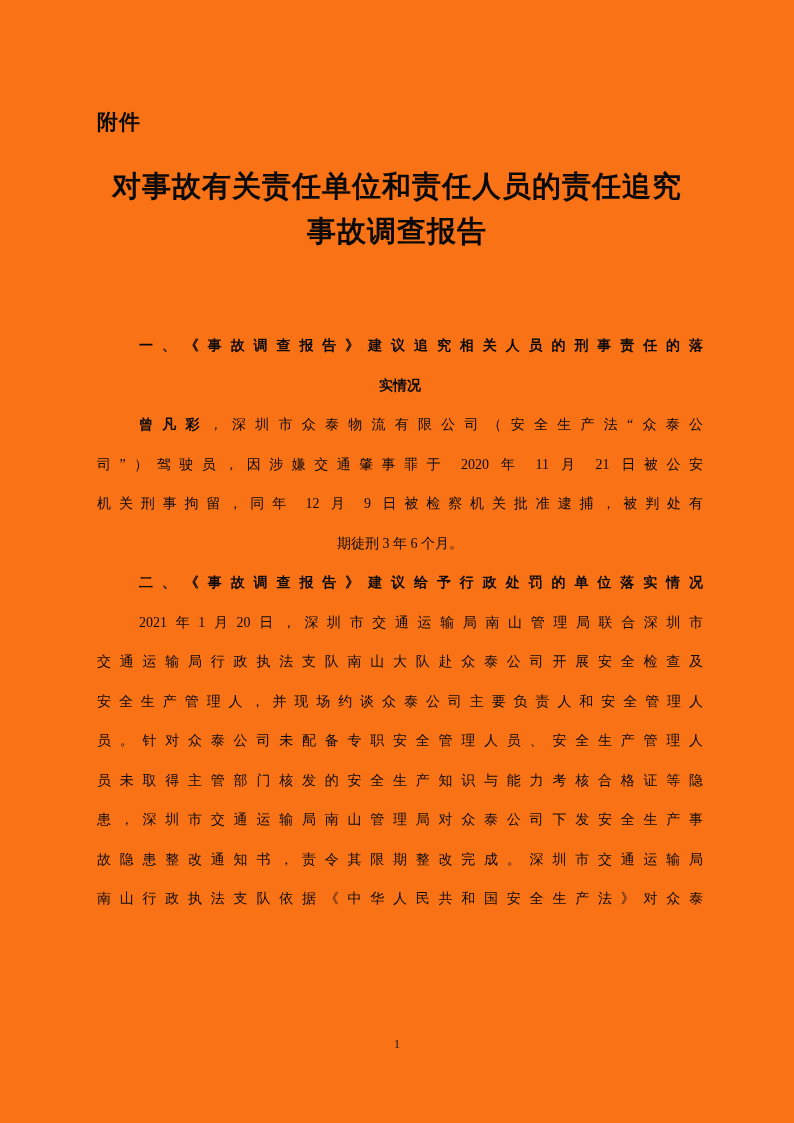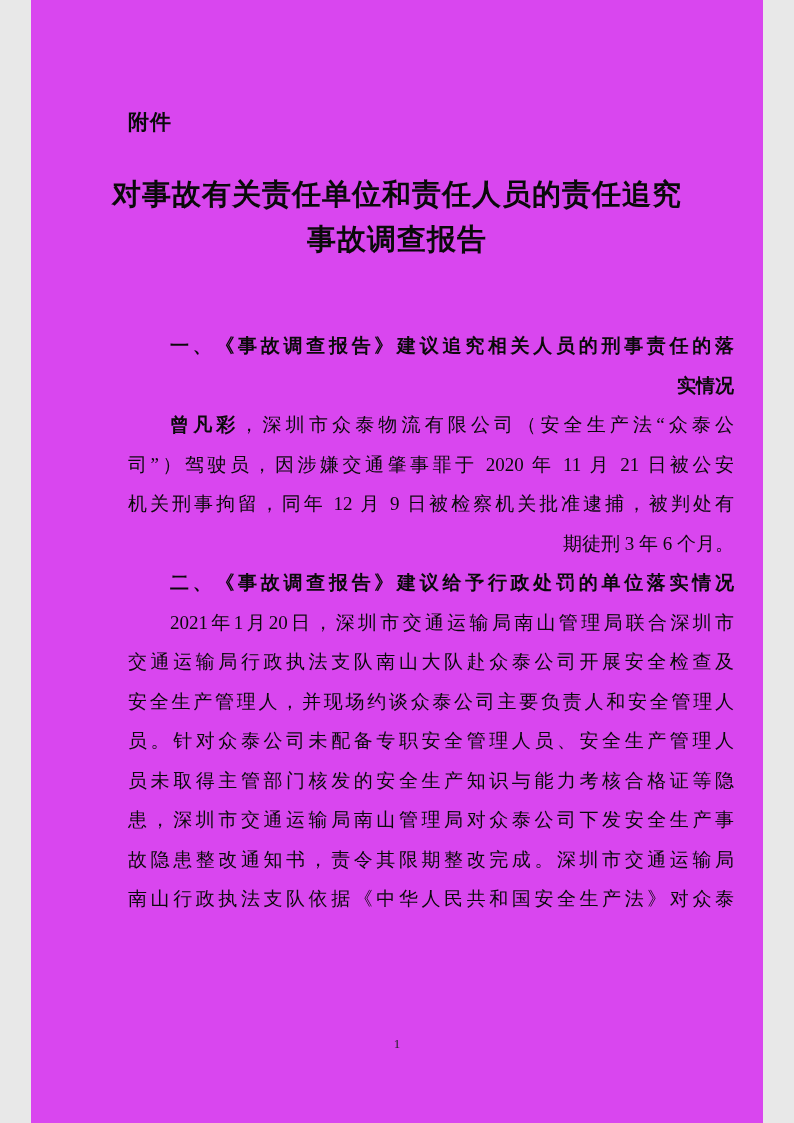--- a/index.html
+++ b/index.html
@@ -2,62 +2,62 @@
 <html><head>
 <meta charset="utf-8">
 <style>
   html, body {
     margin: 0;
     padding: 0;
     background: #e8e8e8;
   }
   .page {
     position: relative;
-    width: 732px;
+    width: 794px;
     height: 1123px;
     margin: 0 auto;
-    background: #d946ef;
+    background: #f97316;
     color: #0a0a0a;
     font-family: "Liberation Serif", serif;
     overflow: hidden;
   }
   .attachment-label {
     position: absolute;
     left: 97px;
     top: 108px;
     font-size: 21px;
     font-weight: 700;
     font-family: "Liberation Sans", sans-serif;
     letter-spacing: 1px;
   }
   .doc-title {
     position: absolute;
     left: 0;
     right: 0;
-    top: 172px;
+    top: 164px;
     margin: 0;
     text-align: center;
     font-size: 29px;
     line-height: 45px;
     font-weight: 700;
     font-family: "Liberation Serif", serif;
     letter-spacing: 1px;
   }
   .doc-title span { display: block; }
   .doc-body {
     position: absolute;
     left: 97px;
     top: 326px;
     width: 606px;
-    font-size: 19px;
+    font-size: 14px;
     line-height: 39.5px;
   }
   .text-line {
     white-space: nowrap;
-    text-align: right;
+    text-align: center;
   }
   .text-line.fill {
     white-space: normal;
     text-align: justify;
     text-align-last: justify;
     text-justify: inter-character;
   }
   .text-line.indent { padding-left: 42px; }
   .seg { font-weight: normal; }
   .seg.bold { font-weight: 700; }

